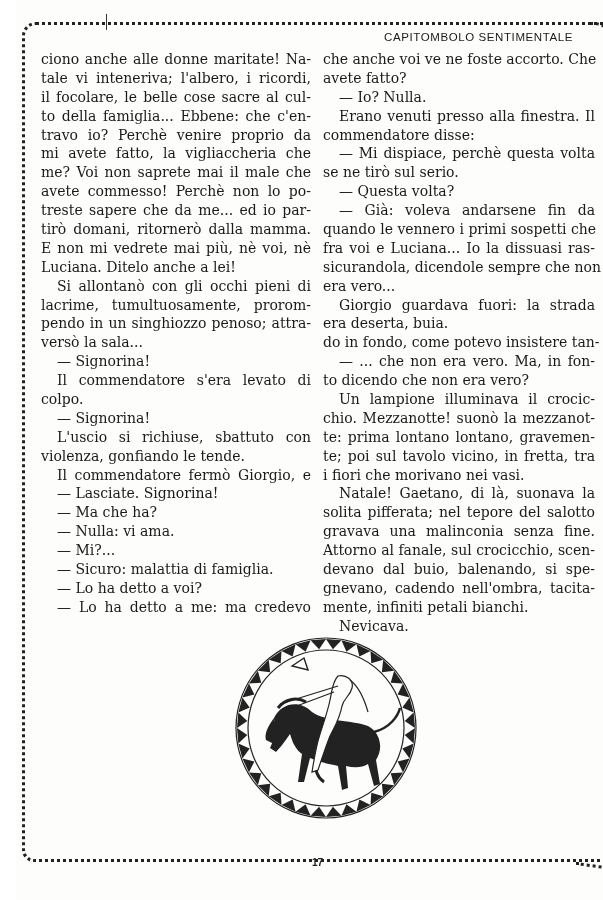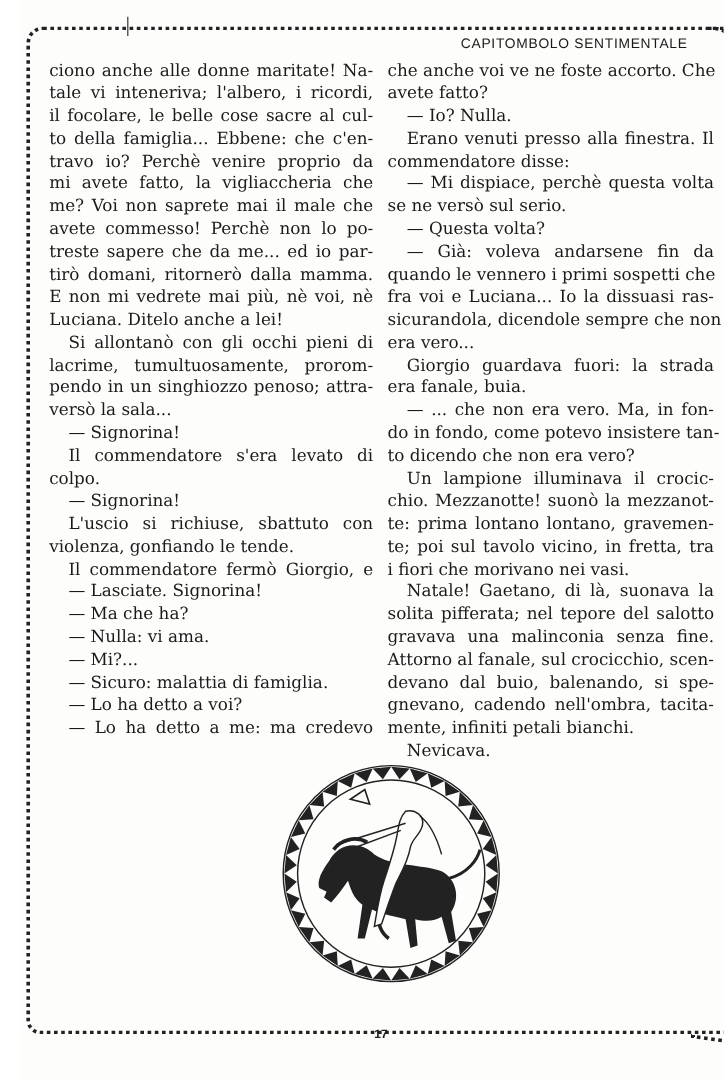--- a/index.html
+++ b/index.html
@@ -146,31 +146,31 @@
       <span class="line indent last">— Lo ha detto a voi?</span>
       <span class="line indent">— Lo ha detto a me: ma credevo</span>
     </div>
   <div class="column col-right" id="col-right">
       <span class="line">che anche voi ve ne foste accorto. Che</span>
       <span class="line last">avete fatto?</span>
       <span class="line indent last">— Io? Nulla.</span>
       <span class="line indent">Erano venuti presso alla finestra. Il</span>
       <span class="line last">commendatore disse:</span>
       <span class="line indent">— Mi dispiace, perchè questa volta</span>
-      <span class="line last">se ne versò sul serio.</span>
+      <span class="line last">se ne tirò sul serio.</span>
       <span class="line indent last">— Questa volta?</span>
       <span class="line indent">— Già: voleva andarsene fin da</span>
       <span class="line">quando le vennero i primi sospetti che</span>
       <span class="line">fra voi e Luciana... Io la dissuasi ras-</span>
       <span class="line">sicurandola, dicendole sempre che non</span>
       <span class="line last">era vero...</span>
       <span class="line indent">Giorgio guardava fuori: la strada</span>
-      <span class="line last">era fanale, buia.</span>
+      <span class="line last">era deserta, buia.</span>
+      <span class="line">do in fondo, come potevo insistere tan-</span>
       <span class="line indent">— ... che non era vero. Ma, in fon-</span>
-      <span class="line">do in fondo, come potevo insistere tan-</span>
       <span class="line last">to dicendo che non era vero?</span>
       <span class="line indent">Un lampione illuminava il crocic-</span>
       <span class="line">chio. Mezzanotte! suonò la mezzanot-</span>
       <span class="line">te: prima lontano lontano, gravemen-</span>
       <span class="line">te; poi sul tavolo vicino, in fretta, tra</span>
       <span class="line last">i fiori che morivano nei vasi.</span>
       <span class="line indent">Natale! Gaetano, di là, suonava la</span>
       <span class="line">solita pifferata; nel tepore del salotto</span>
       <span class="line">gravava una malinconia senza fine.</span>
       <span class="line">Attorno al fanale, sul crocicchio, scen-</span>

